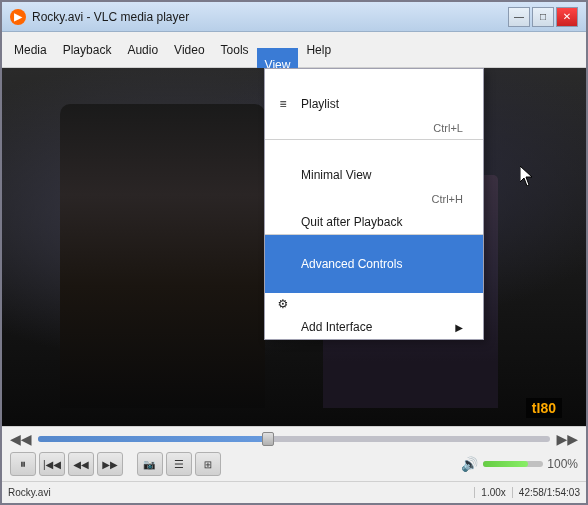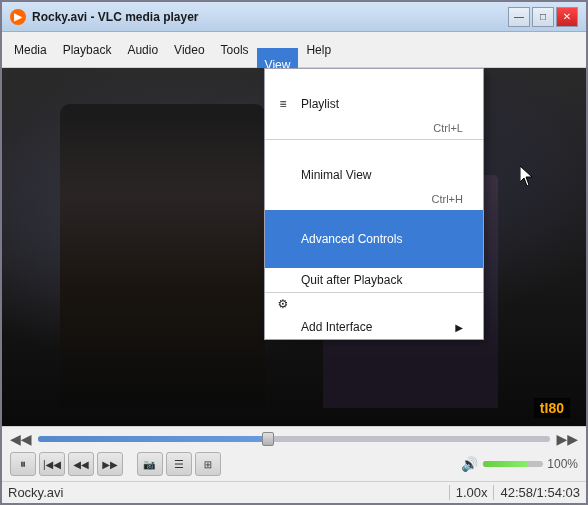--- a/index.html
+++ b/index.html
@@ -38,21 +38,21 @@
       align-items: center;
       justify-content: center;
       font-size: 10px;
       color: white;
       font-weight: bold;
     }
     .title-text {
       flex: 1;
       font-size: 12px;
       color: #1a1a1a;
-      font-weight: bold;
+      font-weight: normal;
     }
     .title-buttons {
       display: flex;
       gap: 2px;
     }
     .title-btn {
       width: 22px;
       height: 20px;
       border: 1px solid #8a9ab0;
       background: linear-gradient(to bottom, #e8f0f8, #d0dce8);
@@ -269,41 +269,41 @@
       border-radius: 3px;
       width: 75%;
     }
     .status-bar {
       display: flex;
       align-items: center;
       background: #f0f0f0;
       border-top: 1px solid #d0d0d0;
       height: 22px;
       padding: 0 6px;
-      font-size: 13px;
+      font-size: 10px;
       color: #333;
       gap: 6px;
     }
     .status-filename {
       flex: 1;
       overflow: hidden;
       text-overflow: ellipsis;
       white-space: nowrap;
     }
     .status-speed {
       padding: 0 6px;
       border-left: 1px solid #c0c0c0;
       border-right: 1px solid #c0c0c0;
     }
     .status-time {
     }
     .watermark {
       position: absolute;
       bottom: 8px;
-      right: 16px;
+      right: 24px;
       background: rgba(0,0,0,0.7);
       color: white;
       padding: 2px 6px;
       font-size: 14px;
       font-weight: bold;
       font-family: Arial, sans-serif;
       z-index: 10;
     }
     .watermark span { color: #ffaa00; }
   </style>
@@ -341,26 +341,26 @@
     <div class="dropdown-menu">
       <div class="dropdown-item separator-after">
         <span class="item-icon">≡</span>
         <span>Playlist</span>
         <span class="shortcut">Ctrl+L</span>
       </div>
       <div class="dropdown-item">
         <span>Minimal View</span>
         <span class="shortcut">Ctrl+H</span>
       </div>
+      <div class="dropdown-item separator-after">
+        <span>Quit after Playback</span>
+      </div>
       <div class="dropdown-item highlighted">
         <span>Advanced Controls</span>
         <span class="shortcut"></span>
-      </div>
-      <div class="dropdown-item separator-after">
-        <span>Quit after Playback</span>
       </div>
       <div class="dropdown-item">
         <span class="item-icon">⚙</span>
       </div>
       <div class="dropdown-item">
         <span>Add Interface</span>
         <span class="arrow">▶</span>
       </div>
     </div>
 

